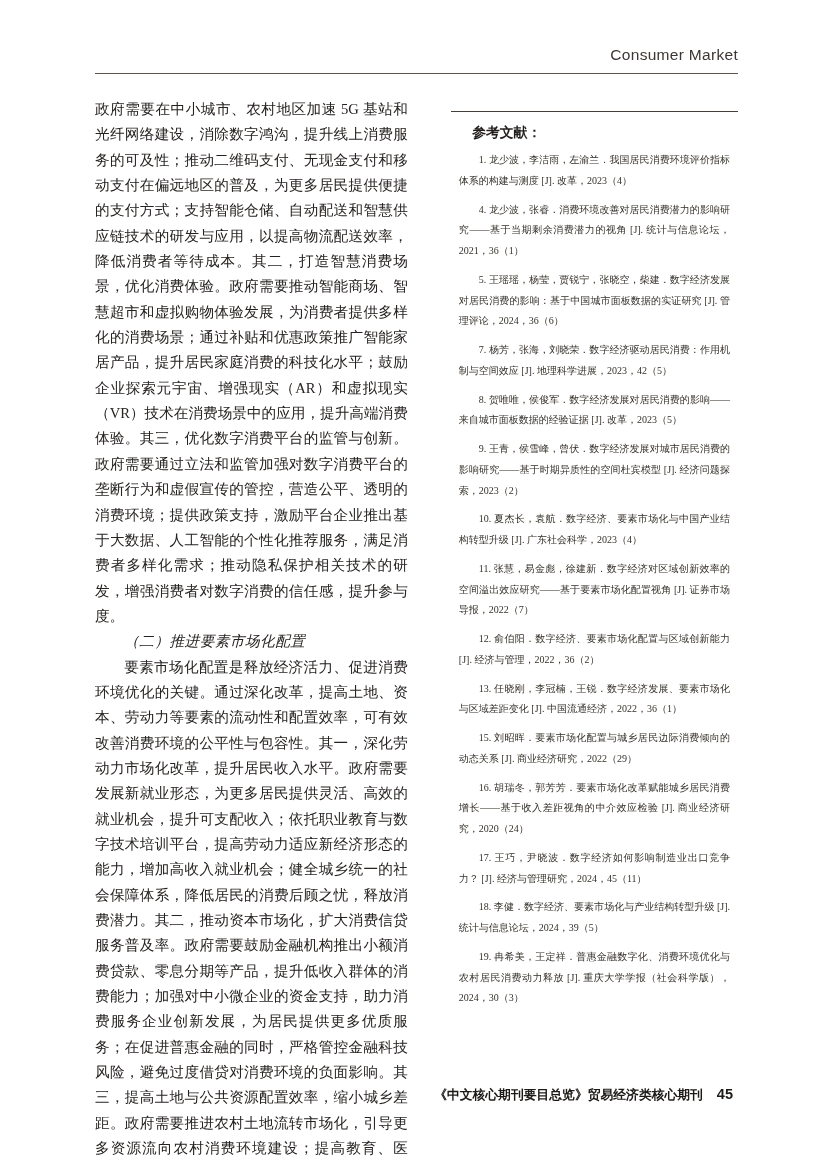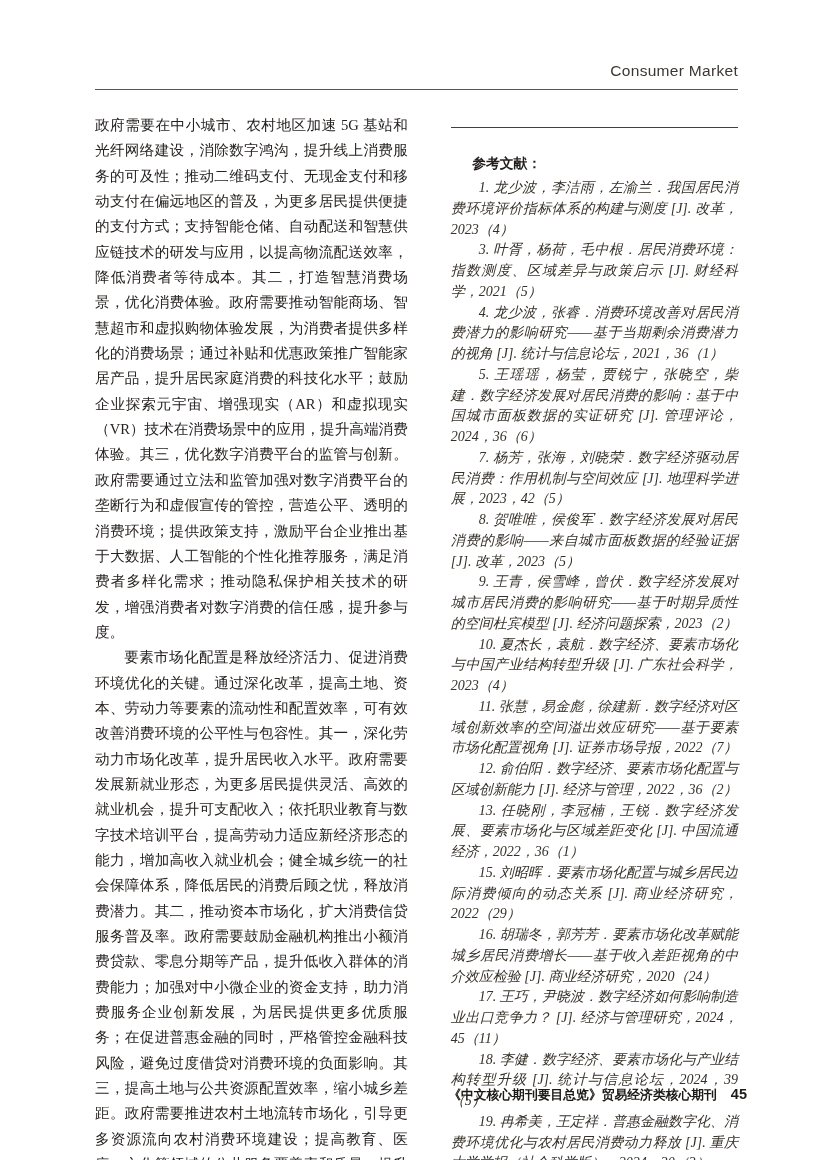--- a/index.html
+++ b/index.html
@@ -10,21 +10,21 @@
     background:#ffffff;
     font-family:"Liberation Serif","DejaVu Serif",serif;
     color:#2b2724;
     overflow:hidden;
   }
   .content{
     position:absolute;left:95px;top:0;width:643px;
   }
   
   .header{
-    padding-top:62px;
+    padding-top:46px;
     border-bottom:1.6px solid #5a534f;
     text-align:right;
     padding-bottom:9px;
   }
   .header-title{
     font-family:"Liberation Sans","DejaVu Sans",sans-serif;
     font-size:15.5px;
     color:#3c3734;
     letter-spacing:0.3px;
   }
@@ -49,44 +49,43 @@
     text-indent:2em;
     font-style:italic;
     letter-spacing:0.5px;
   }
   .right-col{
     width:302px;
     margin-top:37px;
   }
   .refs-box{
     border-top:1.6px solid #46403d;
-    padding-top:23px;
+    padding-top:8px;
   }
   .section-heading{
     margin:4px 0 5px 0;
     font-family:"Liberation Sans","DejaVu Sans",sans-serif;
     font-size:13.8px;
     font-weight:bold;
     color:#211d1b;
     text-indent:1.55em;
   }
   .ref-item, .author-bio{
-    margin:0;
-    font-size:14px;
+    margin:8px;
+    font-size:10px;
     line-height:20.75px;
-    font-style:italic;
     text-align:justify;
     text-justify:inter-ideograph;
     color:#353029;
   }
   .ref-item{text-indent:2em;}
   
   .footer{
     position:absolute;
-    right:80px;
+    right:94px;
     top:1086px;
     text-align:right;
     font-family:"Liberation Sans","DejaVu Sans",sans-serif;
     font-weight:bold;
     font-size:12.8px;
     color:#1c1916;
   }
   .footer .pagenum{
     display:inline-block;
     margin-left:14px;
@@ -100,28 +99,28 @@
   <div class="content">
 
     <div class="header">
       <span class="header-title">Consumer Market</span>
     </div>
 
     <div class="columns">
 
       <div class="left-col">
         <p>政府需要在中小城市、农村地区加速 5G 基站和光纤网络建设，消除数字鸿沟，提升线上消费服务的可及性；推动二维码支付、无现金支付和移动支付在偏远地区的普及，为更多居民提供便捷的支付方式；支持智能仓储、自动配送和智慧供应链技术的研发与应用，以提高物流配送效率，降低消费者等待成本。其二，打造智慧消费场景，优化消费体验。政府需要推动智能商场、智慧超市和虚拟购物体验发展，为消费者提供多样化的消费场景；通过补贴和优惠政策推广智能家居产品，提升居民家庭消费的科技化水平；鼓励企业探索元宇宙、增强现实（AR）和虚拟现实（VR）技术在消费场景中的应用，提升高端消费体验。其三，优化数字消费平台的监管与创新。政府需要通过立法和监管加强对数字消费平台的垄断行为和虚假宣传的管控，营造公平、透明的消费环境；提供政策支持，激励平台企业推出基于大数据、人工智能的个性化推荐服务，满足消费者多样化需求；推动隐私保护相关技术的研发，增强消费者对数字消费的信任感，提升参与度。</p>
+        <p class="subheading">（二）推进要素市场化配置</p>
         <p class="indent">要素市场化配置是释放经济活力、促进消费环境优化的关键。通过深化改革，提高土地、资本、劳动力等要素的流动性和配置效率，可有效改善消费环境的公平性与包容性。其一，深化劳动力市场化改革，提升居民收入水平。政府需要发展新就业形态，为更多居民提供灵活、高效的就业机会，提升可支配收入；依托职业教育与数字技术培训平台，提高劳动力适应新经济形态的能力，增加高收入就业机会；健全城乡统一的社会保障体系，降低居民的消费后顾之忧，释放消费潜力。其二，推动资本市场化，扩大消费信贷服务普及率。政府需要鼓励金融机构推出小额消费贷款、零息分期等产品，提升低收入群体的消费能力；加强对中小微企业的资金支持，助力消费服务企业创新发展，为居民提供更多优质服务；在促进普惠金融的同时，严格管控金融科技风险，避免过度借贷对消费环境的负面影响。其三，提高土地与公共资源配置效率，缩小城乡差距。政府需要推进农村土地流转市场化，引导更多资源流向农村消费环境建设；提高教育、医疗、文化等领域的公共服务覆盖率和质量，提升农村居民的消费意愿；建设城乡一体化消费网络，鼓励连锁超市、电商平台和物流企业深入农村，提升商品可得性和服务便利性。其四，推进区域协同发展，优化消费资源分布。政府需要提供专项资金和政策支持，弥补欠发达地区基础设施和服务短板；在区域间建立共享消费数据、供应链和服务资源的平台，提升跨区域消费环境的协同性；推动城市群内部消费资源优化配置，形成具有区域特色的消费集群。</p>
       </div>
 
       <div class="right-col">
         <div class="refs-box">
           <h3 class="section-heading">参考文献：</h3>
           <p class="ref-item">1. 龙少波，李洁雨，左渝兰．我国居民消费环境评价指标体系的构建与测度 [J]. 改革，2023（4）</p>
-          <p class="ref-item">3. 叶胥，杨荷，毛中根．居民消费环境：指数测度、区域差异与政策启示 [J]. 财经科学，2021（5）</p>
           <p class="ref-item">4. 龙少波，张睿．消费环境改善对居民消费潜力的影响研究——基于当期剩余消费潜力的视角 [J]. 统计与信息论坛，2021，36（1）</p>
           <p class="ref-item">5. 王瑶瑶，杨莹，贾锐宁，张晓空，柴建．数字经济发展对居民消费的影响：基于中国城市面板数据的实证研究 [J]. 管理评论，2024，36（6）</p>
           <p class="ref-item">7. 杨芳，张海，刘晓荣．数字经济驱动居民消费：作用机制与空间效应 [J]. 地理科学进展，2023，42（5）</p>
           <p class="ref-item">8. 贺唯唯，侯俊军．数字经济发展对居民消费的影响——来自城市面板数据的经验证据 [J]. 改革，2023（5）</p>
           <p class="ref-item">9. 王青，侯雪峰，曾伏．数字经济发展对城市居民消费的影响研究——基于时期异质性的空间杜宾模型 [J]. 经济问题探索，2023（2）</p>
           <p class="ref-item">10. 夏杰长，袁航．数字经济、要素市场化与中国产业结构转型升级 [J]. 广东社会科学，2023（4）</p>
           <p class="ref-item">11. 张慧，易金彪，徐建新．数字经济对区域创新效率的空间溢出效应研究——基于要素市场化配置视角 [J]. 证券市场导报，2022（7）</p>
           <p class="ref-item">12. 俞伯阳．数字经济、要素市场化配置与区域创新能力 [J]. 经济与管理，2022，36（2）</p>
           <p class="ref-item">13. 任晓刚，李冠楠，王锐．数字经济发展、要素市场化与区域差距变化 [J]. 中国流通经济，2022，36（1）</p>
           <p class="ref-item">15. 刘昭晖．要素市场化配置与城乡居民边际消费倾向的动态关系 [J]. 商业经济研究，2022（29）</p>

